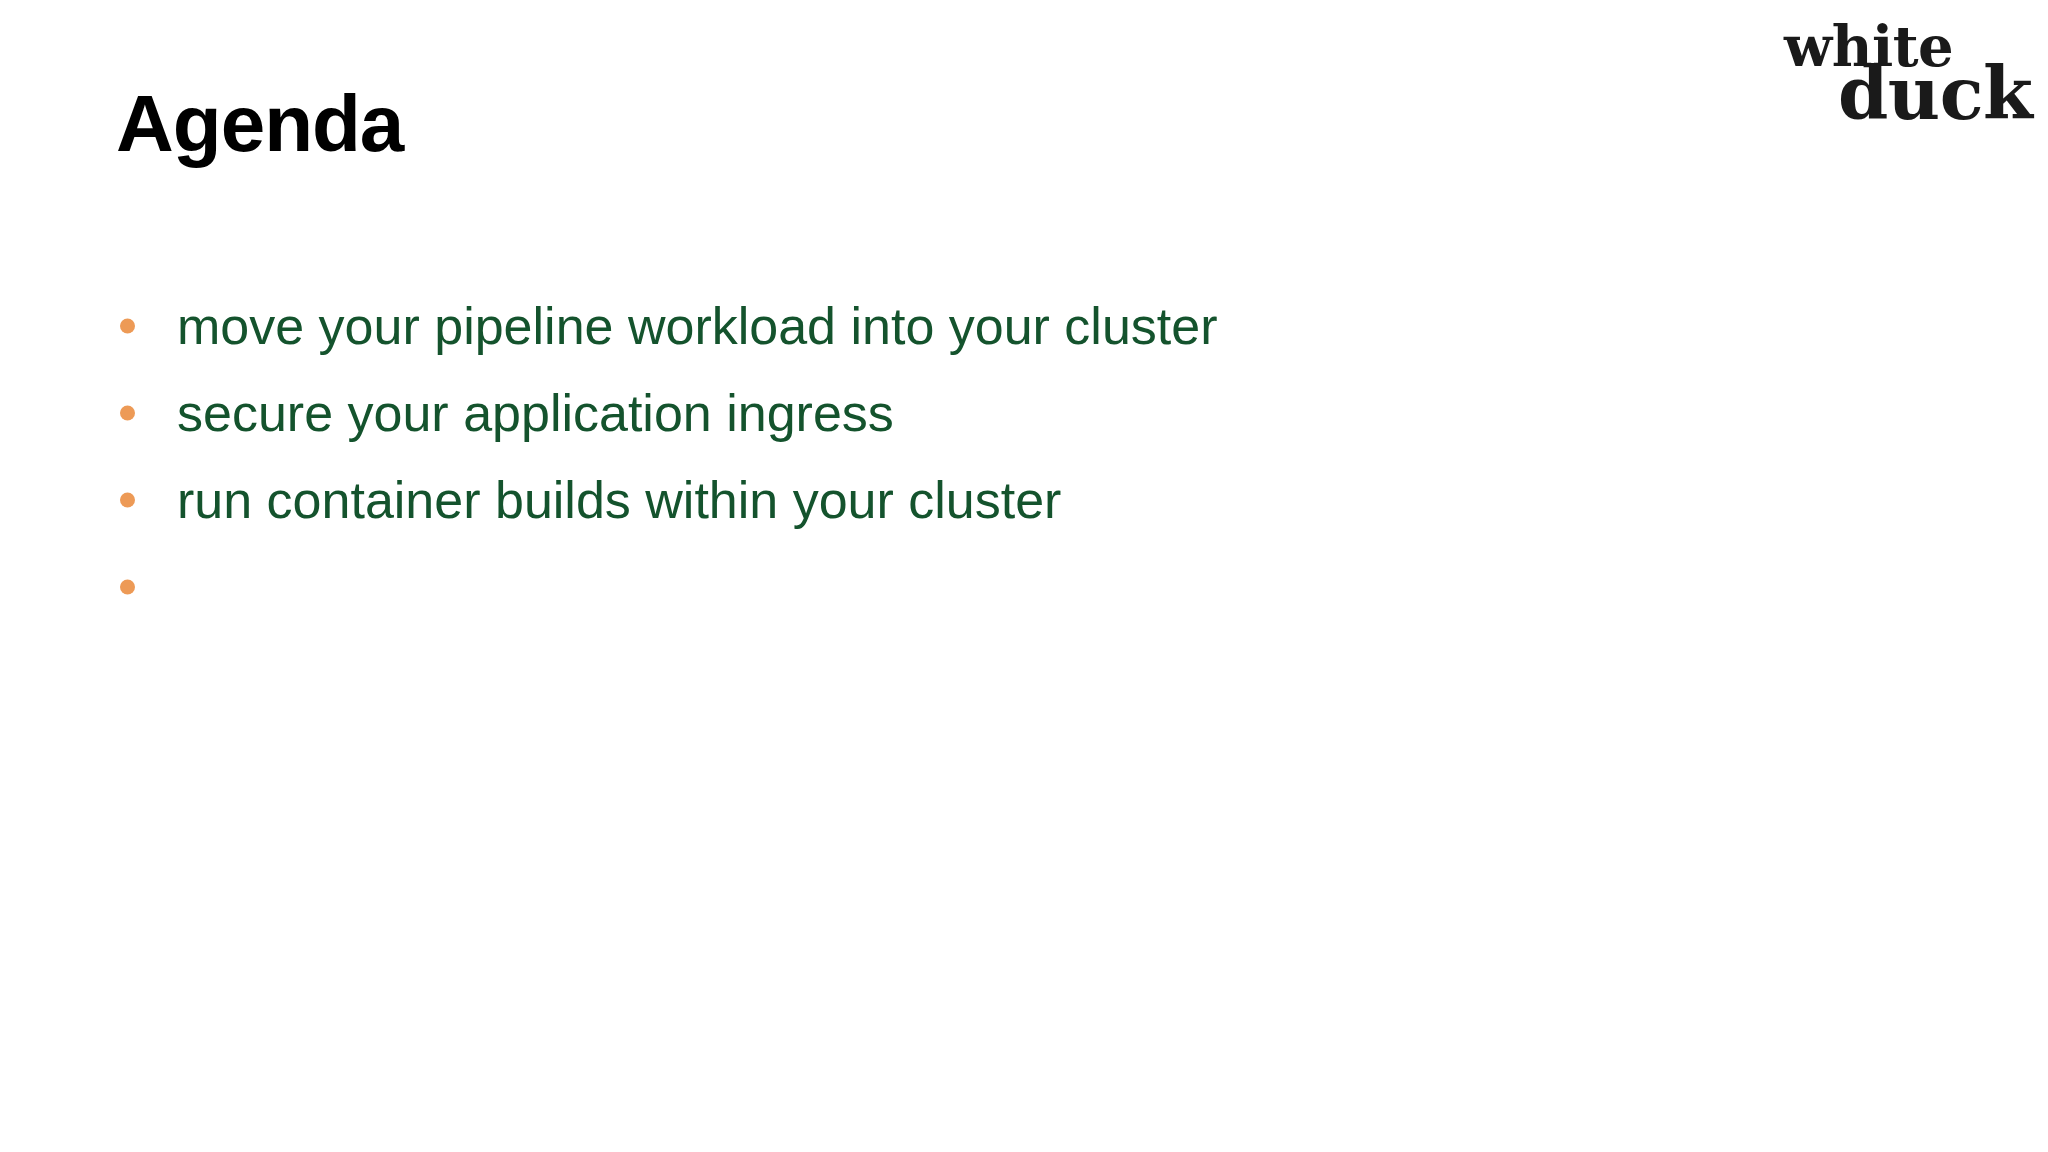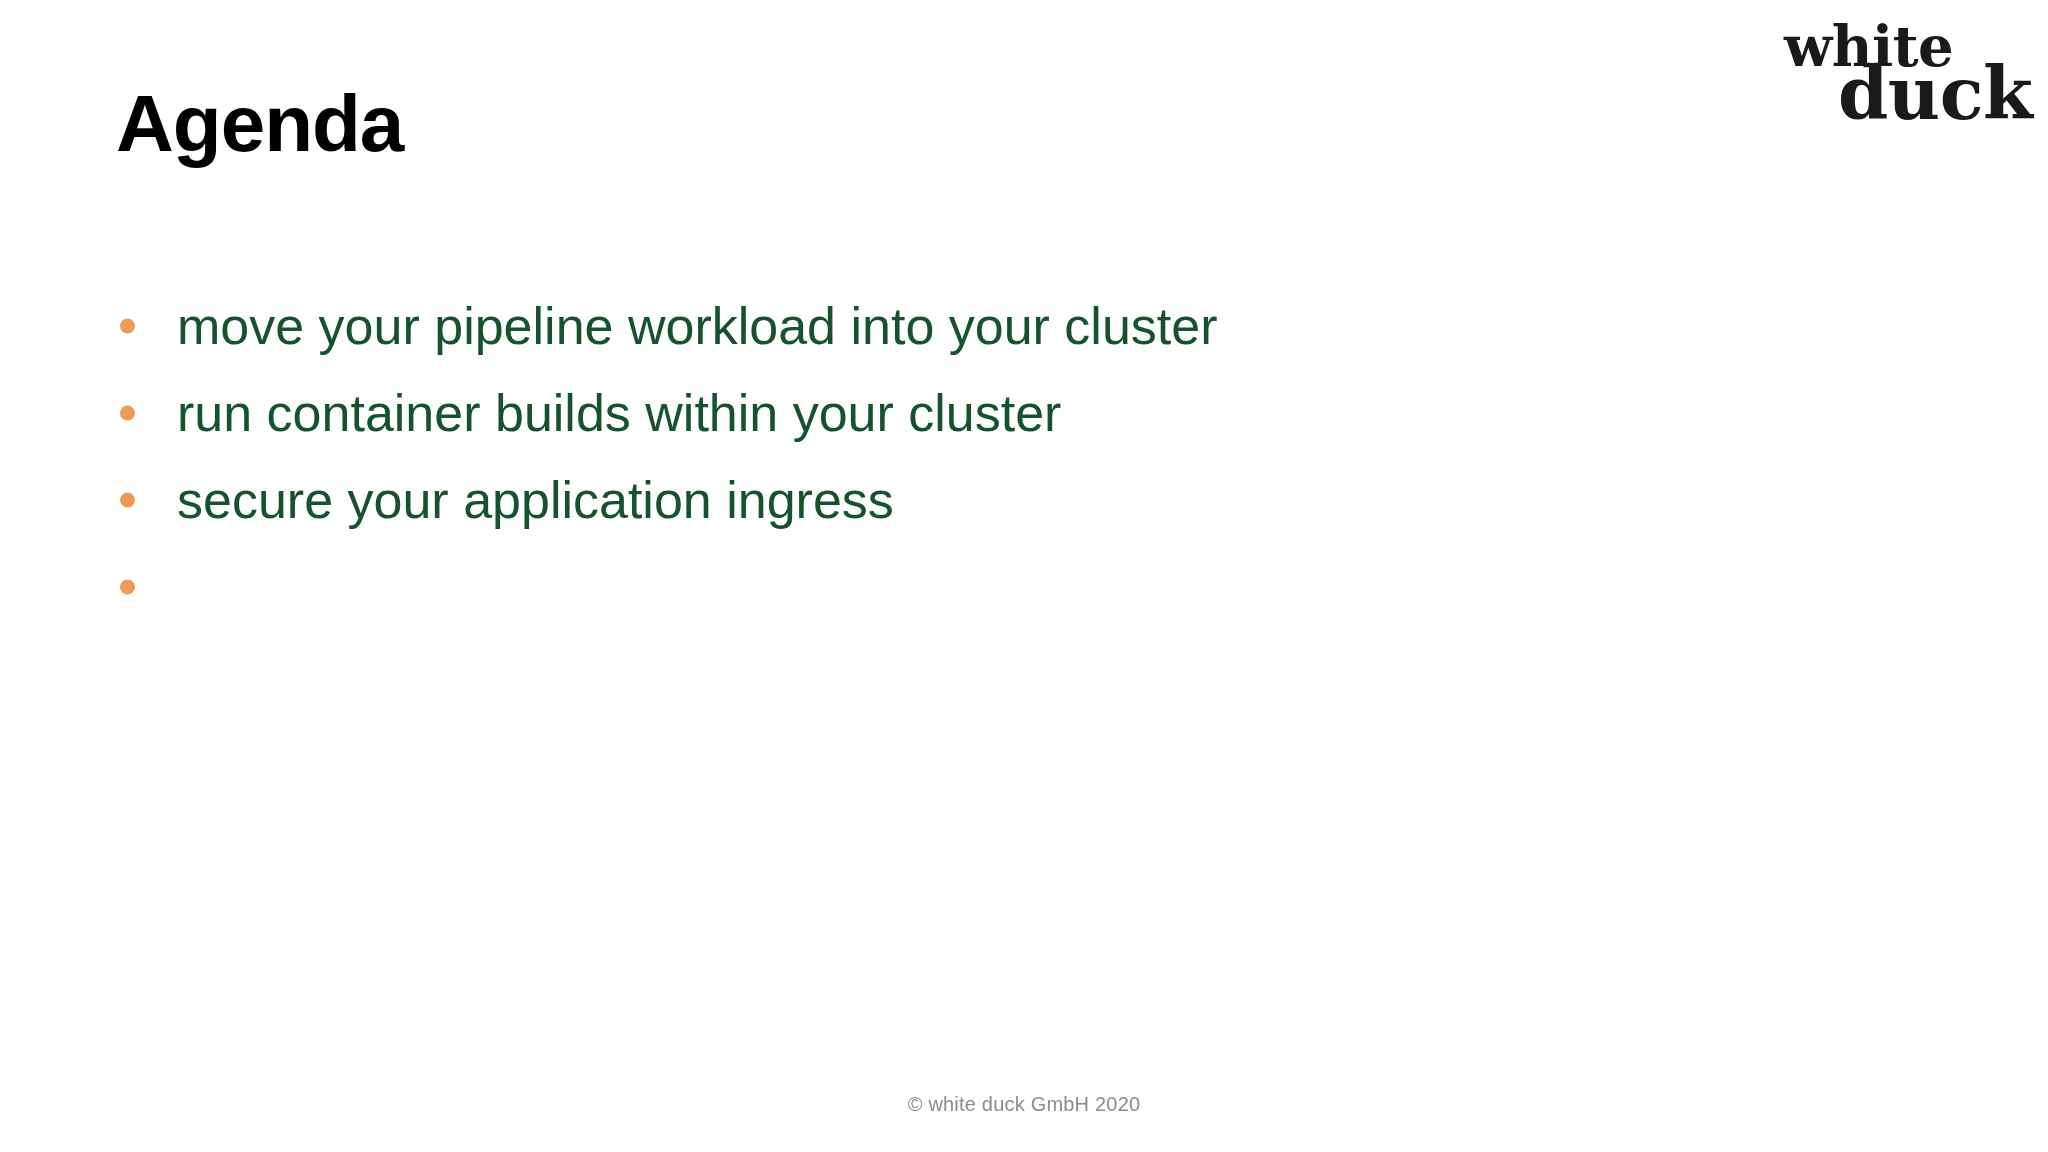--- a/index.html
+++ b/index.html
@@ -122,26 +122,25 @@
 
   <h1 class="title">Agenda</h1>
 
   <ul class="bullets">
     <li class="bullet-item">
       <span class="bullet-dot"></span>
       <span class="bullet-text">move your pipeline workload into your cluster</span>
     </li>
     <li class="bullet-item">
       <span class="bullet-dot"></span>
-      <span class="bullet-text">run container builds within your cluster</span>
+      <span class="bullet-text">secure your application ingress</span>
     </li>
     <li class="bullet-item">
       <span class="bullet-dot"></span>
-      <span class="bullet-text">secure your application ingress</span>
+      <span class="bullet-text">run container builds within your cluster</span>
     </li>
     <li class="bullet-item">
       <span class="bullet-dot"></span>
     </li>
   </ul>
 
-  <div class="footer">© white duck GmbH 2020</div>
 
 </div>
 
 </body></html>

